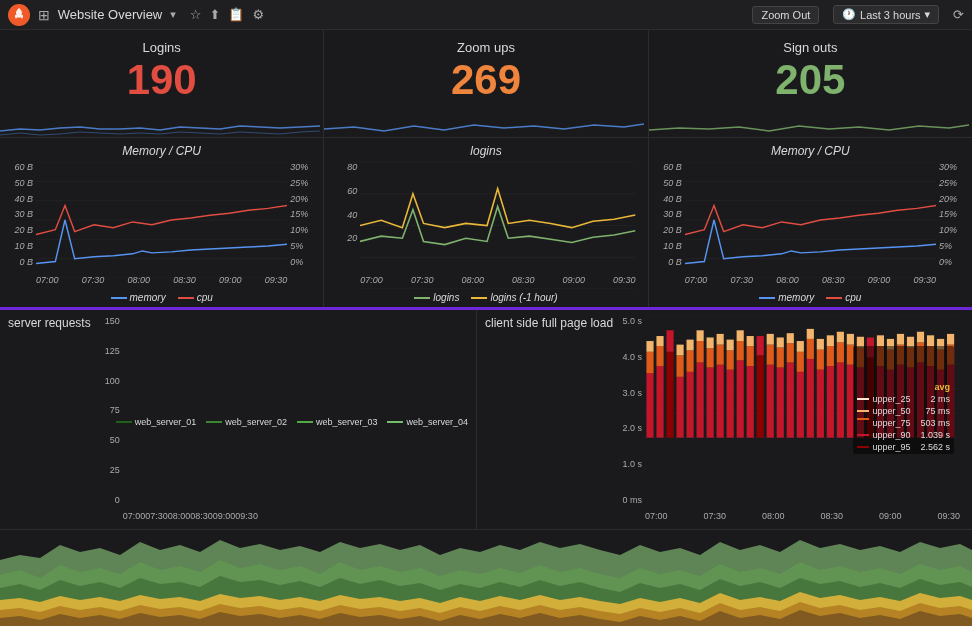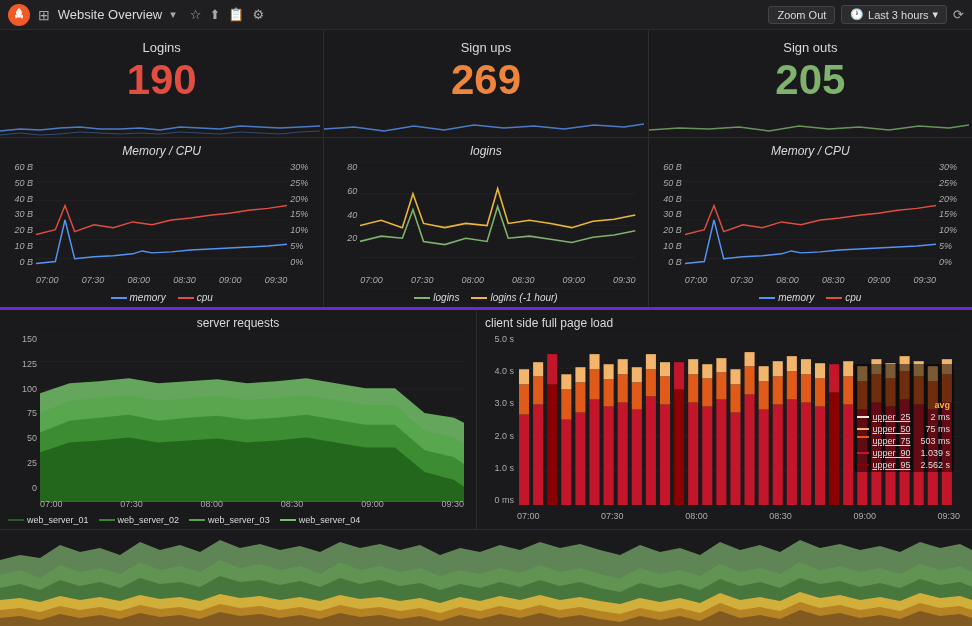--- a/index.html
+++ b/index.html
@@ -17,21 +17,21 @@
     .header {
       display: flex;
       align-items: center;
       background: #1f1f21;
       border-bottom: 1px solid #2c2c2e;
       height: 30px;
       padding: 0 8px;
       gap: 8px;
     }
     .header-spacer { flex: 1; }
-    .header-right { display: flex; align-items: center; gap: 6px; }
+    .header-right { display: flex; align-items: center; gap: 14px; }
     .zoom-out-btn {
       background: #2c2c2e;
       color: #d8d9da;
       border: 1px solid #444;
       border-radius: 3px;
       padding: 2px 8px;
       font-size: 11px;
       cursor: pointer;
     }
     .time-range {
@@ -127,21 +127,21 @@
     
     .bottom-row {
       display: flex;
       height: 220px;
       border-bottom: 1px solid #2c2c2e;
     }
     .big-chart {
       background: #1a1a1c;
       border-right: 1px solid #2c2c2e;
       display: flex;
-      flex-direction: column;
+      flex-direction: row;
       padding: 6px 8px 4px;
       overflow: hidden;
     }
     .big-chart.left { flex: 0 0 477px; }
     .big-chart.right { flex: 1; border-right: none; }
 
     
     .vbottom-row {
       height: 96px;
       background: #1a1a1c;
@@ -262,21 +262,21 @@
       background: rgba(0,0,0,0.5);
       padding: 2px 4px;
       border-radius: 2px;
     }
     .right-legend-row {
       display: flex;
       align-items: center;
       gap: 4px;
       justify-content: space-between;
     }
-    .right-legend-row .name { color: #ddd; text-decoration: underline; }
+    .right-legend-row .name { color: #ddd; }
     .right-legend-row .val { color: #ddd; }
   </style>
 </head>
 <body>
 
 <div class="header">
   <div style="width:22px;height:22px;display:flex;align-items:center;justify-content:center;">
     <svg width="22" height="22" viewBox="0 0 22 22">
       <circle cx="11" cy="11" r="11" fill="#f05a28"></circle>
       <path d="M11 4 C8 7 7 9 9 11 C7 10 6 12 8 15 C9 13 10 13 11 14 C12 13 13 13 14 15 C16 12 15 10 13 11 C15 9 14 7 11 4Z" fill="white" opacity="0.9"></path>
@@ -308,21 +308,21 @@
     <div class="stat-panel">
       <div class="stat-label">Logins</div>
       <div class="stat-value red">190</div>
       <svg class="stat-sparkline" viewBox="0 0 320 28" preserveAspectRatio="none">
         <polyline points="0,22 20,20 40,21 60,19 80,18 100,20 120,20 140,19 160,21 180,18 200,19 220,20 240,17 260,18 280,19 300,18 320,17" fill="none" stroke="#5794f2" stroke-width="1.5" opacity="0.8"></polyline>
         <polyline points="0,26 20,24 40,26 60,25 80,23 100,24 120,25 140,24 160,25 180,23 200,24 220,25 240,23 260,24 280,25 300,23 320,22" fill="none" stroke="#5794f2" stroke-width="1" opacity="0.4"></polyline>
       </svg>
     </div>
 
     <div class="stat-panel">
-      <div class="stat-label">Sign ups</div>
+      <div class="stat-label">Zoom ups</div>
       <div class="stat-value orange">269</div>
       <svg class="stat-sparkline" viewBox="0 0 320 28" preserveAspectRatio="none">
         <polyline points="0,20 30,18 60,22 90,17 120,21 150,16 180,19 210,17 240,20 270,16 300,18 320,15" fill="none" stroke="#5794f2" stroke-width="1.5" opacity="0.8"></polyline>
       </svg>
     </div>
 
     <div class="stat-panel">
       <div class="stat-label">Sign outs</div>
       <div class="stat-value green">205</div>
       <svg class="stat-sparkline" viewBox="0 0 320 28" preserveAspectRatio="none">

